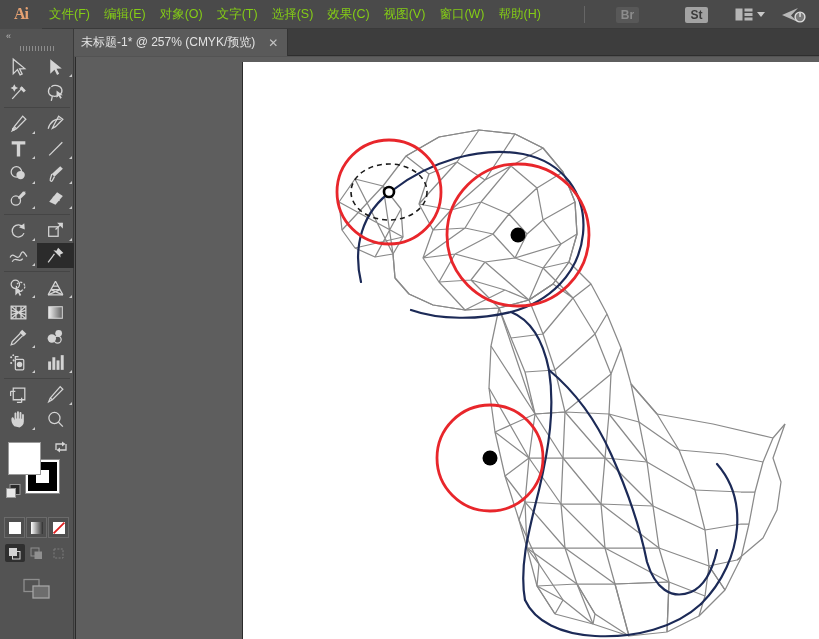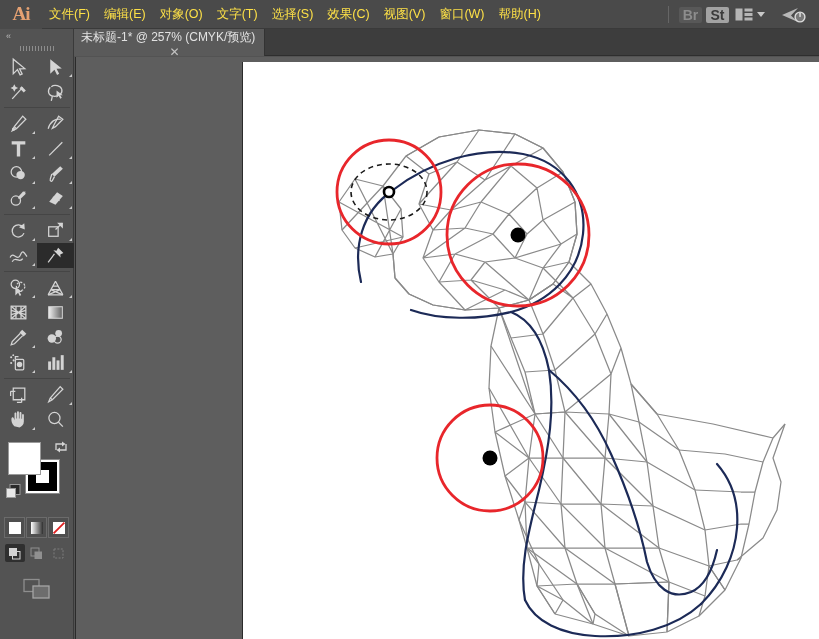--- a/index.html
+++ b/index.html
@@ -22,45 +22,45 @@
     position: absolute; left: 0; top: 0;
     width: 819px; height: 29px;
     background: #4a4a4a;
     border-bottom: 1px solid #3a3a3a;
     display: flex; align-items: center;
   }
   #ai-logo {
     width: 42px; height: 29px;
     display: flex; align-items: center; justify-content: center;
     font-family: "Liberation Serif", serif;
-    font-weight: bold; font-size: 19px;
+    font-weight: bold; font-size: 16px;
     color: #e5a172;
     letter-spacing: -1px;
     background: #4a4a4a;
   }
   .menu-item {
     padding: 2px 7px; height: 29px;
     display: flex; align-items: center;
-    font-size: 12.5px; color: #fde047;
+    font-size: 12.5px; color: #84cc16;
     white-space: nowrap;
     cursor: default;
   }
   #menu-right {
     position: absolute; right: 4px; top: 0;
     height: 29px; display: flex; align-items: center;
   }
   .mr-sep {
     width: 1px; height: 17px; background: #666; margin: 0 8px;
   }
   .mini-btn {
     width: 23px; height: 16px;
     display: flex; align-items: center; justify-content: center;
-    font-size: 14px; font-weight: bold;
+    font-size: 12px; font-weight: bold;
     font-family: "Liberation Sans", sans-serif;
-    margin: 0 2px;
+    margin: 0 23px;
     border-radius: 2px;
   }
   #btn-br { color: #8d8d8d; background: #585858; }
   #btn-st { color: #3a3a3a; background: #a3a3a3; }
   #workspace-switch {
     display: flex; align-items: center; margin: 0 6px 0 4px; gap: 4px;
   }
   .ws-icon { display: block; }
   .chevron-dn {
     width: 0; height: 0;
@@ -78,21 +78,20 @@
     border-bottom: 1px solid #2e2e2e;
   }
   #doc-tab {
     position: absolute; left: 68px; top: 0;
     height: 27px;
     background: #5a5a5a;
     display: flex; align-items: center;
     padding: 0 9px 0 12px;
     border-right: 1px solid #333;
     border-left: 1px solid #333;
-    flex-direction: column;
   }
   #tab-title {
     font-size: 12px; color: #e2e2e2; white-space: nowrap;
   }
   #tab-close {
     margin-left: 13px; font-size: 12px; color: #c4c4c4;
     line-height: 1; font-family: "Liberation Sans", sans-serif;
   }
 
   

